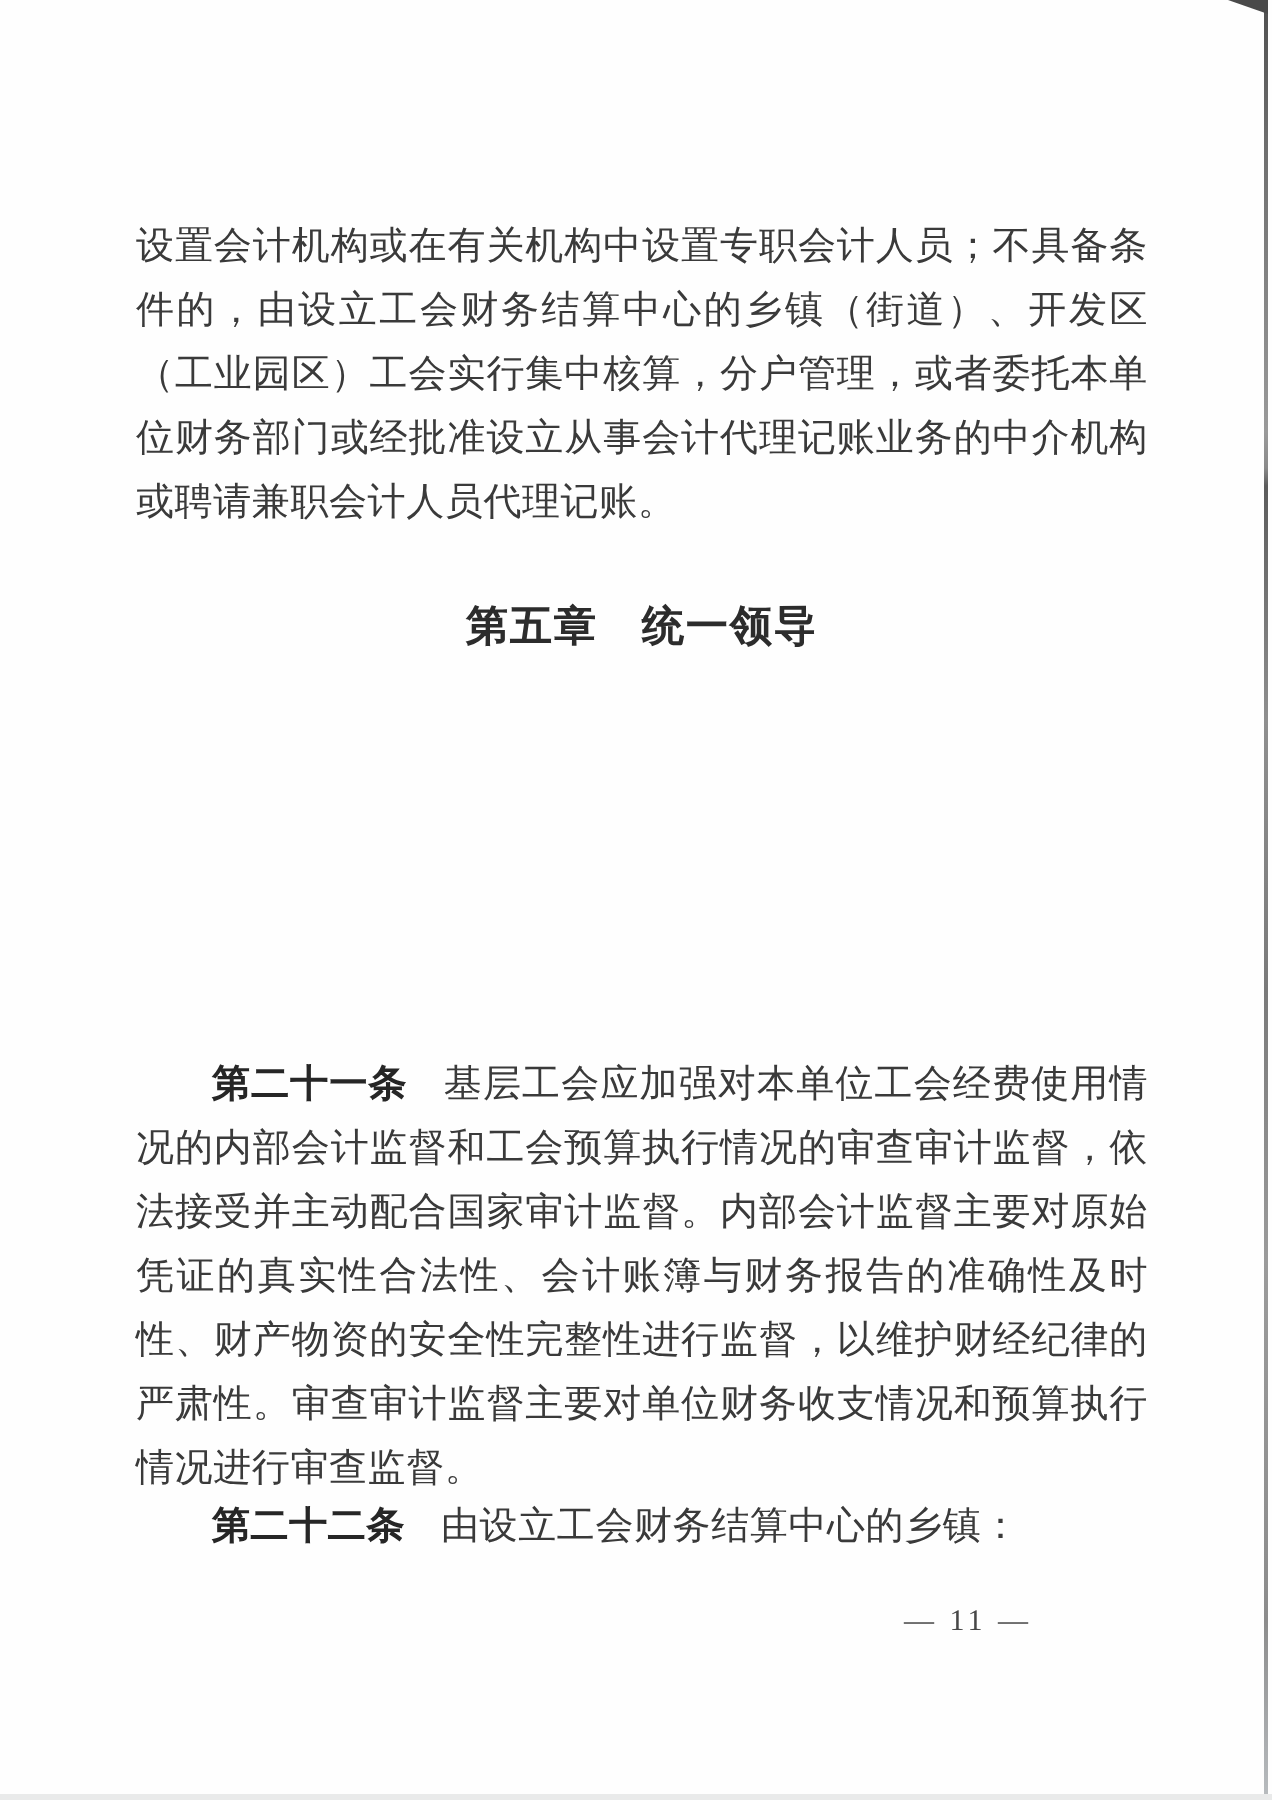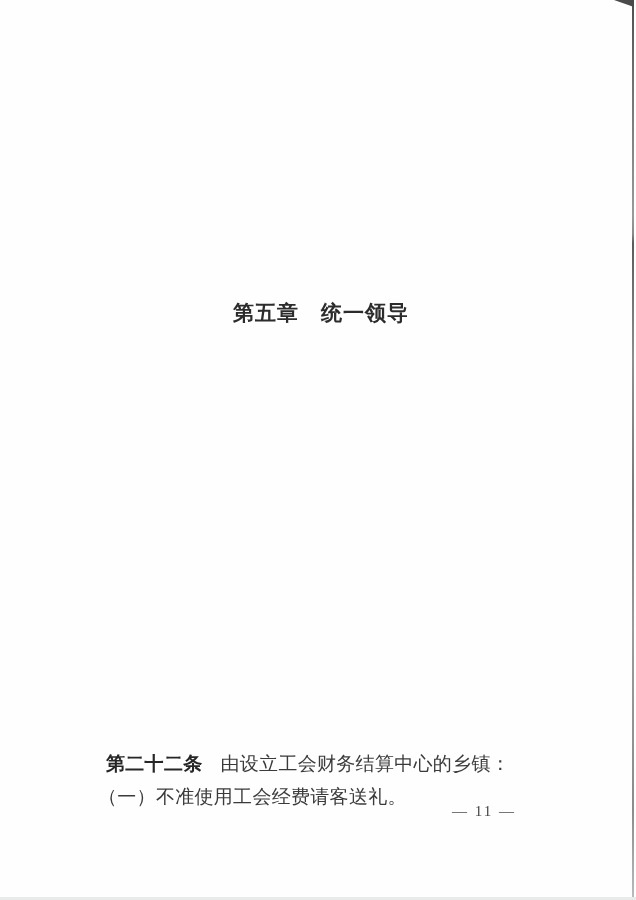--- a/index.html
+++ b/index.html
@@ -102,24 +102,25 @@
 </style>
 </head>
 <body>
 
 <div class="page">
 
   <div class="edge-line"></div>
   <div class="corner-mark"></div>
   <div class="bottom-band"></div>
 
+  <p class="textblock para-continuation">设置会计机构或在有关机构中设置专职会计人员；不具备条件的，由设立工会财务结算中心的乡镇（街道）、开发区（工业园区）工会实行集中核算，分户管理，或者委托本单位财务部门或经批准设立从事会计代理记账业务的中介机构或聘请兼职会计人员代理记账。</p>
 
   <h2 class="chapter-heading">第五章　统一领导</h2>
 
 
+  <p class="textblock article article-21"><b class="article-lead">第二十一条</b><span>基层工会应加强对本单位工会经费使用情况的内部会计监督和工会预算执行情况的审查审计监督，依法接受并主动配合国家审计监督。内部会计监督主要对原始凭证的真实性合法性、会计账簿与财务报告的准确性及时性、财产物资的安全性完整性进行监督，以维护财经纪律的严肃性。审查审计监督主要对单位财务收支情况和预算执行情况进行审查监督。</span></p>
 
   <p class="textblock article article-22"><b class="article-lead">第二十二条</b><span>由设立工会财务结算中心的乡镇：</span></p>
 
-  <p class="textblock list-item">（一）不准使用工会经费请客送礼。</p>
 
   <div class="page-number">— 11 —</div>
 
 </div>
 
 </body></html>

